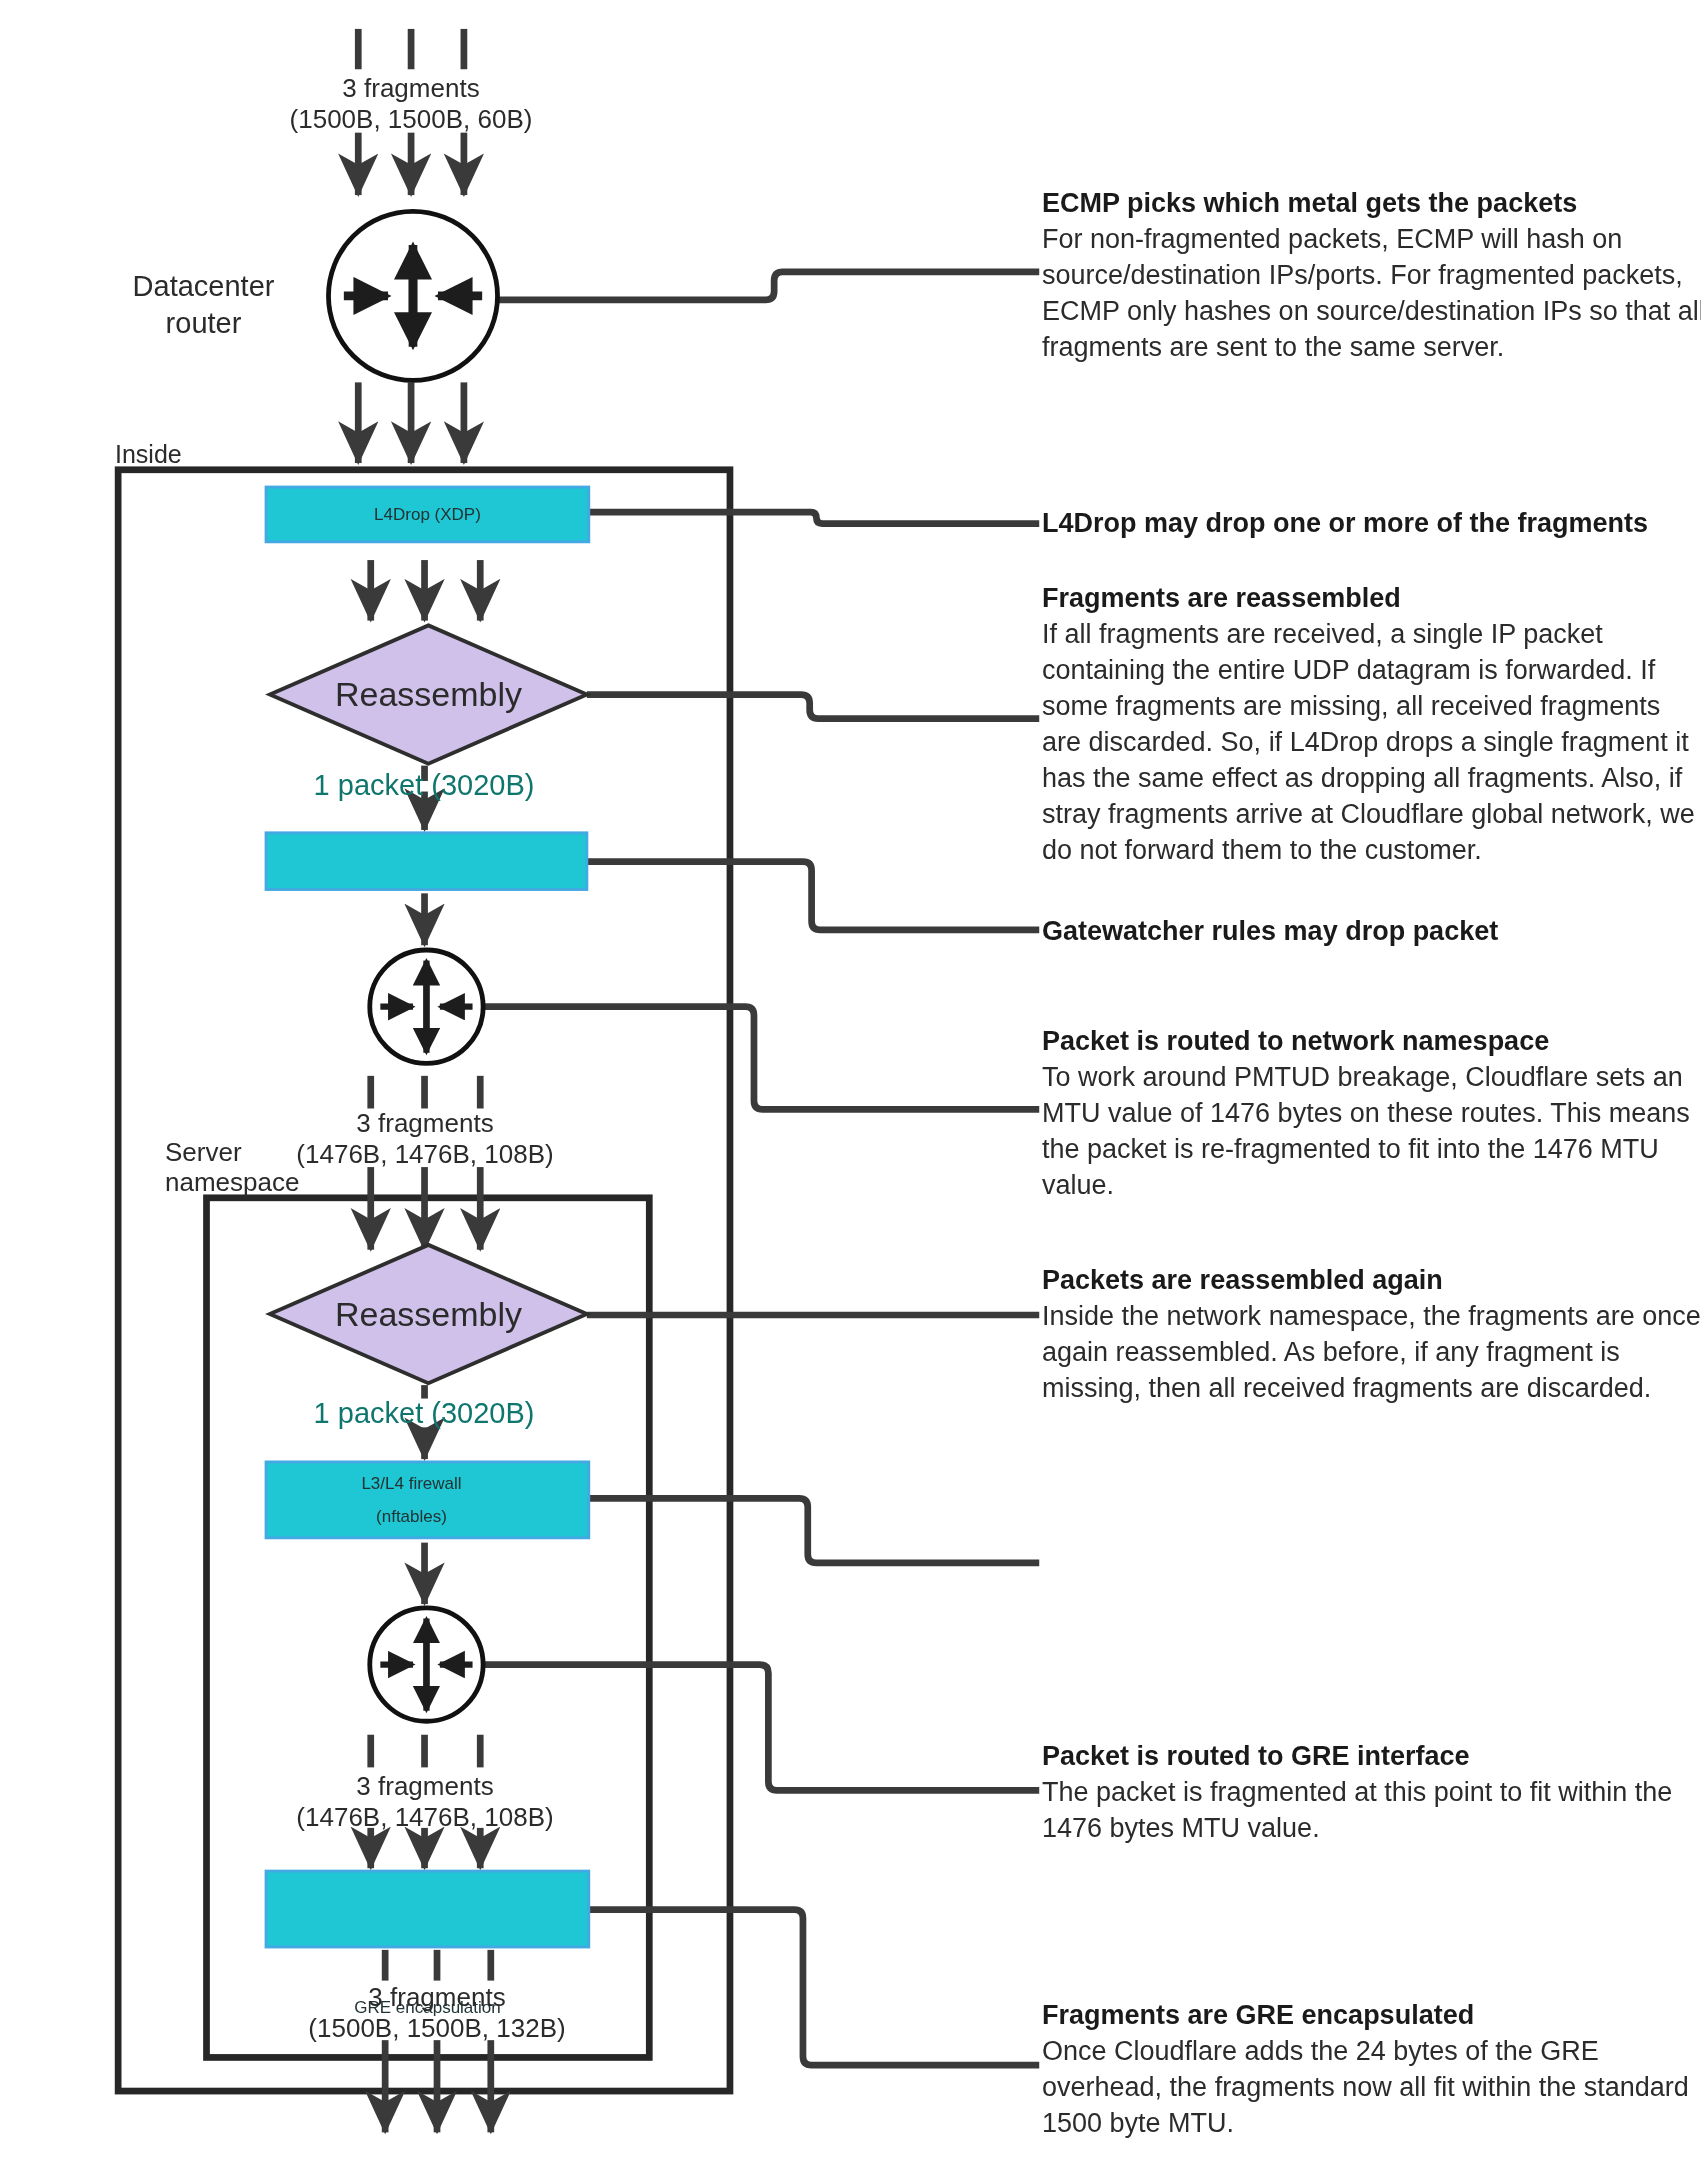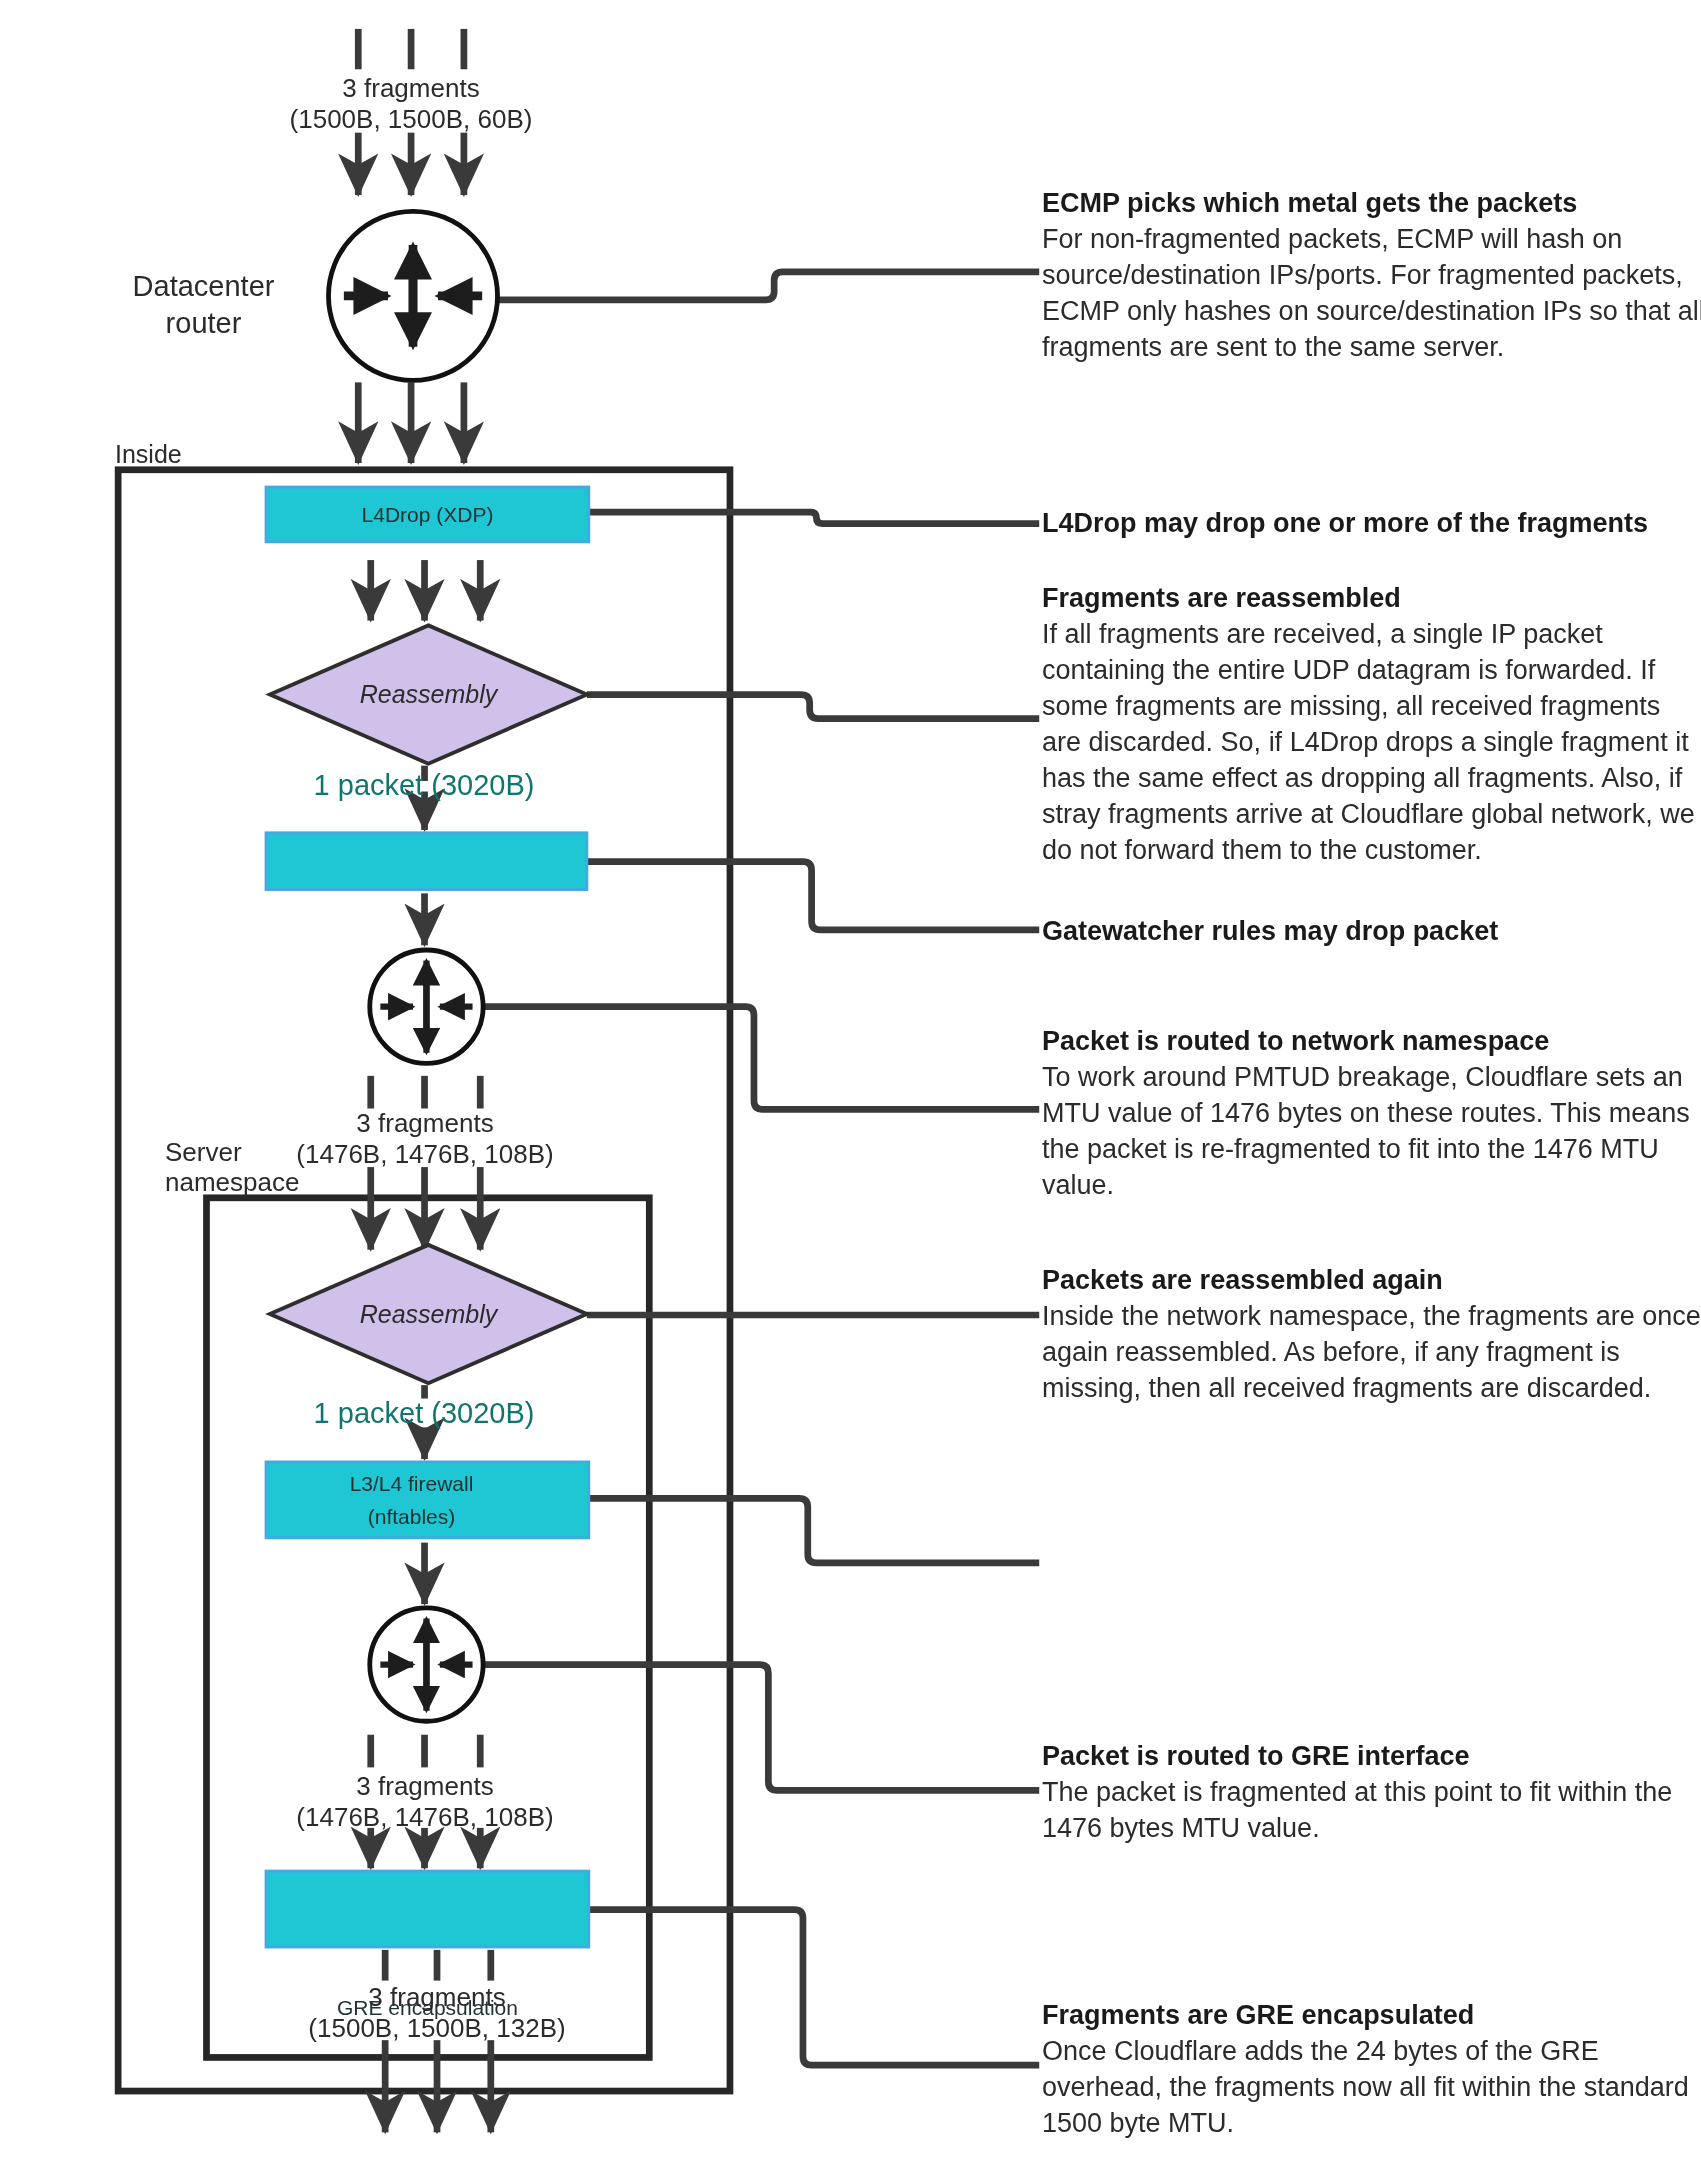--- a/index.html
+++ b/index.html
@@ -2,23 +2,23 @@
 <html><head>
 <meta charset="utf-8">
 <style>
   html,body{margin:0;padding:0;background:#fff;}
   .canvas{position:relative;width:1701px;height:2168px;background:#ffffff;
           font-family:"Liberation Sans", sans-serif;overflow:hidden;padding-left:37px;}
   svg.layer{position:absolute;left:0;top:0;}
   .txt{position:absolute;color:#2b2b2b;}
   .center{text-align:center;}
   .node-label{position:absolute;display:flex;align-items:center;justify-content:center;
-              flex-direction:column;color:#233;font-size:21px;}
+              flex-direction:column;color:#233;font-size:17px;}
   .diamond-label{position:absolute;display:flex;align-items:center;justify-content:center;
-              color:#2b2b2b;font-size:25px;font-style:italic;}
+              color:#2b2b2b;font-size:34px;}
   .ann{position:absolute;left:1042px;width:672px;}
   .ann .hd{font-weight:bold;color:#1a1a1a;font-size:27px;line-height:36px;}
   .ann .ln{color:#2b2b2b;font-size:27px;line-height:36px;white-space:nowrap;}
   .fraglabel{position:absolute;width:346px;text-align:center;font-size:26px;line-height:31px;color:#2b2b2b;}
   .packetlabel{position:absolute;width:384px;text-align:center;font-size:29px;color:#0f766e;}
 </style>
 </head>
 <body>
 
 <div class="canvas">

